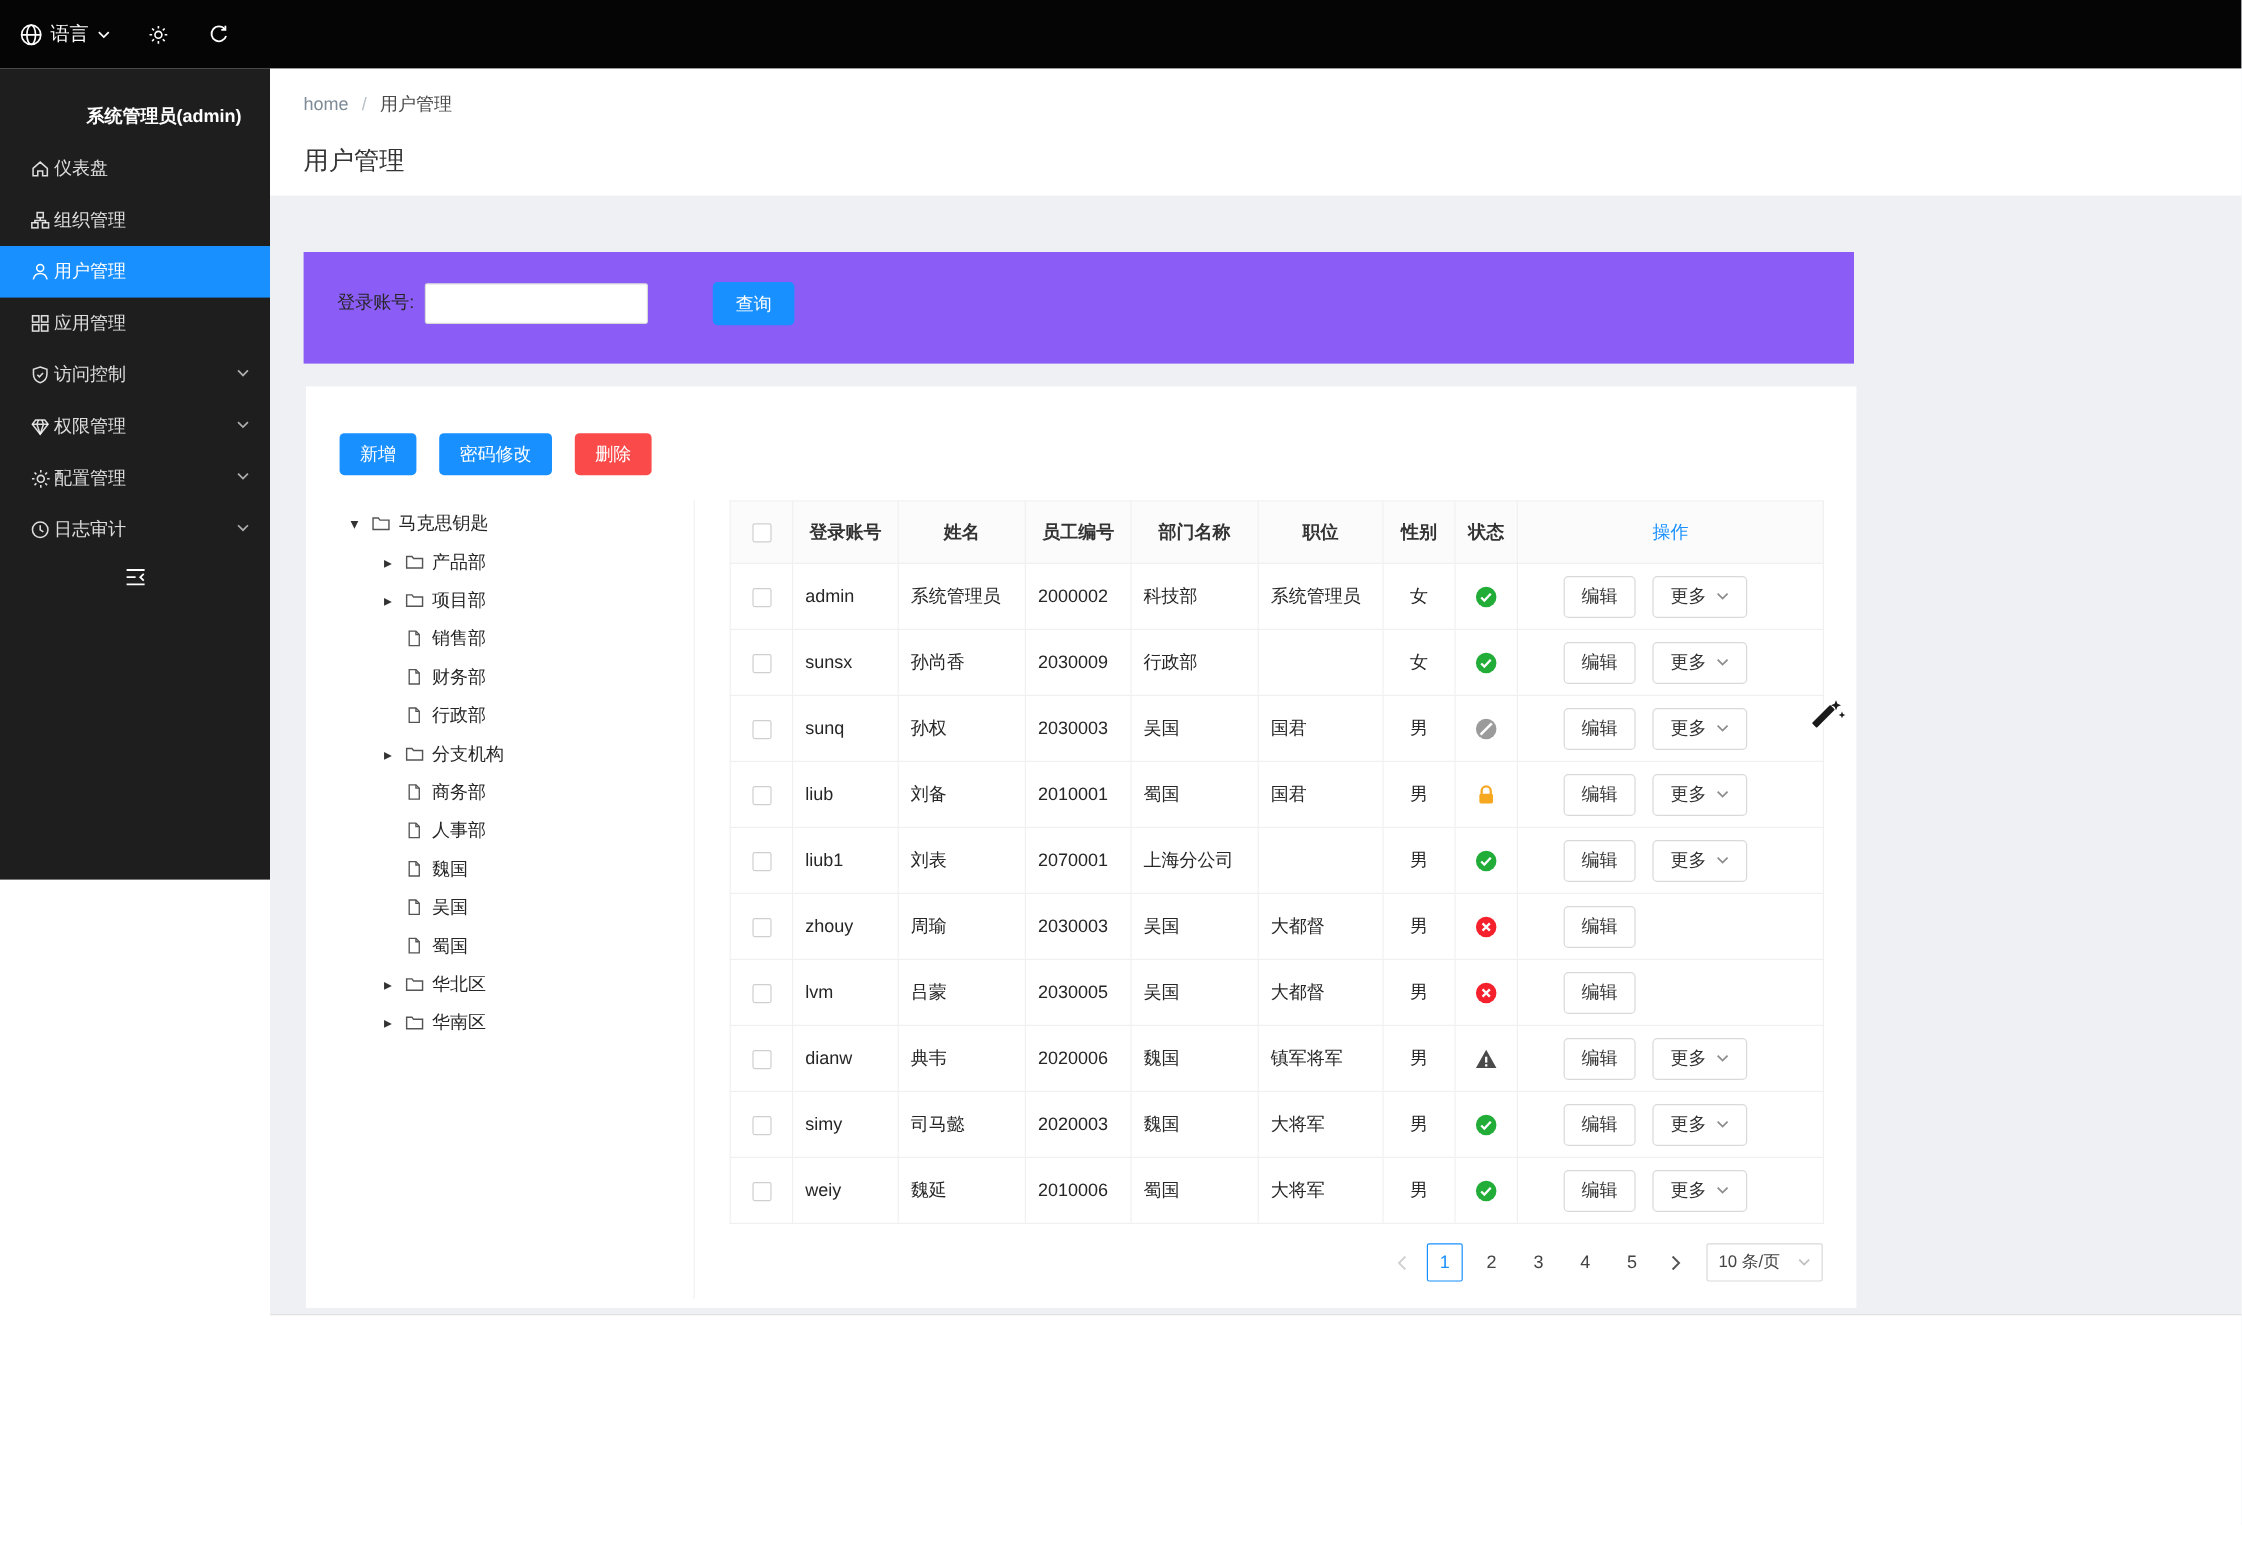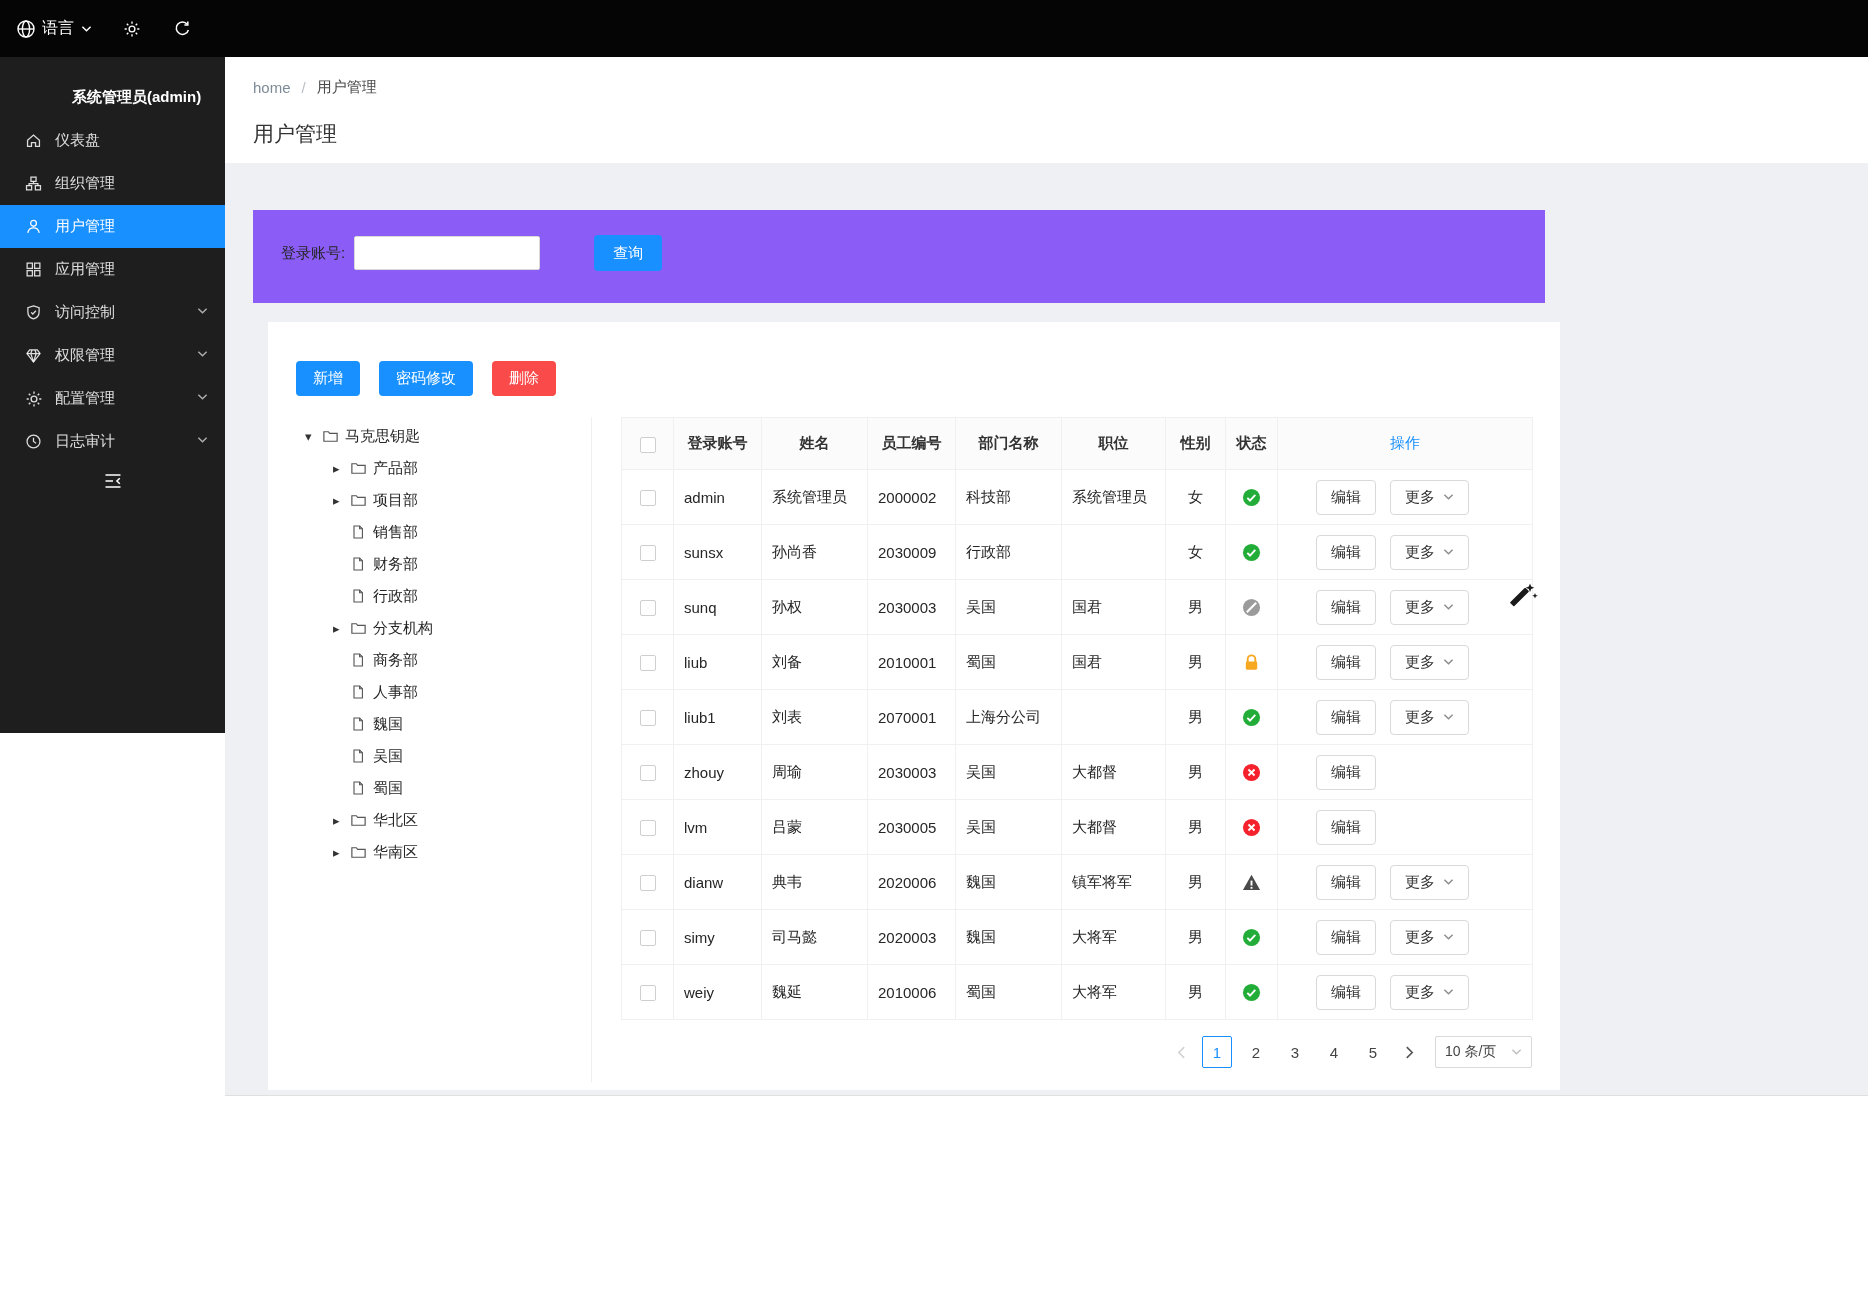--- a/index.html
+++ b/index.html
@@ -20,21 +20,21 @@
   .app-title{color:#ffffff;font-size:22px;font-weight:700;margin-left:5px;}
   .header-right{display:flex;align-items:center;gap:30px;color:#ffffff;font-family:Liberation Mono, monospace;}
   .lang{display:flex;align-items:center;gap:6px;font-size:16px;cursor:pointer;}
   .hicon{width:20px;height:20px;display:inline-flex;align-items:center;justify-content:center;color:#ffffff;}
   .hicon.sm{width:12px;height:12px;}
 
   
   .sidebar{position:absolute;left:0;top:57px;width:225px;height:676px;background:#1e1e1e;padding-top:22px;}
   .sidebar-user{color:#ffffff;font-weight:700;font-size:15px;padding-left:31px;height:36px;display:flex;align-items:center;margin-left:41px;}
   .menu{margin-top:4px;}
-  .menu-item{height:43px;display:flex;align-items:center;gap:13px;padding:0 16px 0 25px;color:rgba(255,255,255,.85);font-size:15px;cursor:pointer;}
+  .menu-item{height:43px;display:flex;align-items:center;gap:3px;padding:0 16px 0 25px;color:rgba(255,255,255,.85);font-size:15px;cursor:pointer;}
   .menu-item.active{background:#1890ff;color:#ffffff;}
   .mi-icon{width:17px;height:17px;flex:none;}
   .mi-chev{margin-left:auto;width:12px;height:12px;opacity:.75;}
   .collapse-row{display:flex;justify-content:center;margin-top:8px;color:rgba(255,255,255,.85);}
   .collapse-row .hicon{width:20px;height:20px;cursor:pointer;}
 
   
   .topbar{position:absolute;left:225px;top:57px;width:1643px;height:106px;background:#ffffff;}
   .breadcrumb{position:absolute;left:28px;top:21px;font-size:15px;display:flex;gap:11px;align-items:center;}
   .breadcrumb .crumb-home{color:#7d8a97;cursor:pointer;}
@@ -46,21 +46,21 @@
   .content-bg{position:absolute;left:225px;top:163px;width:1643px;height:933px;background:#eef0f4;border-bottom:1px solid #e0e0e0;}
 
   
   .search-card{position:absolute;left:253px;top:210px;width:1292px;height:93px;background:#8b5cf6;display:flex;align-items:flex-start;padding:26px 0 0 28px;}
   .search-label{font-size:15px;color:#262626;line-height:34px;}
   .search-input{width:186px;height:34px;border:1px solid #d9d9d9;border-radius:2px;margin-left:9px;padding:0 10px;font-size:14px;outline:none;font-family:inherit;background:#fff;}
   .btn-primary{background:#1890ff;color:#ffffff;border:none;border-radius:4px;height:36px;padding:2px 19px;font-size:15px;cursor:pointer;font-family:inherit;}
   .search-card .btn-primary{margin-left:54px;margin-top:-1px;}
 
   
-  .main-card{position:absolute;left:268px;top:322px;width:1292px;height:768px;background:#ffffff;padding-left:44px;}
+  .main-card{position:absolute;left:255px;top:322px;width:1292px;height:768px;background:#ffffff;padding-left:44px;}
   .toolbar{position:absolute;left:28px;top:39px;display:flex;gap:19px;}
   .toolbar .btn-primary{height:35px;padding:0 17px;}
   .btn-danger{background:#fb4a4a;color:#ffffff;border:none;border-radius:4px;height:35px;padding:0 17px;font-size:15px;cursor:pointer;font-family:inherit;text-align:right;}
 
   
   .tree-panel{position:absolute;left:0;top:95px;width:324px;height:665px;border-right:1px solid #f0f0f0;padding-top:3px;}
   .tree-item{height:32px;display:flex;align-items:center;font-size:15px;cursor:pointer;color:#262626;}
   .tree-item.lvl0{padding-left:37px;}
   .tree-item.lvl1{padding-left:65px;}
   .tree-arrow{width:16px;font-size:13px;color:#333;flex:none;line-height:1;}

